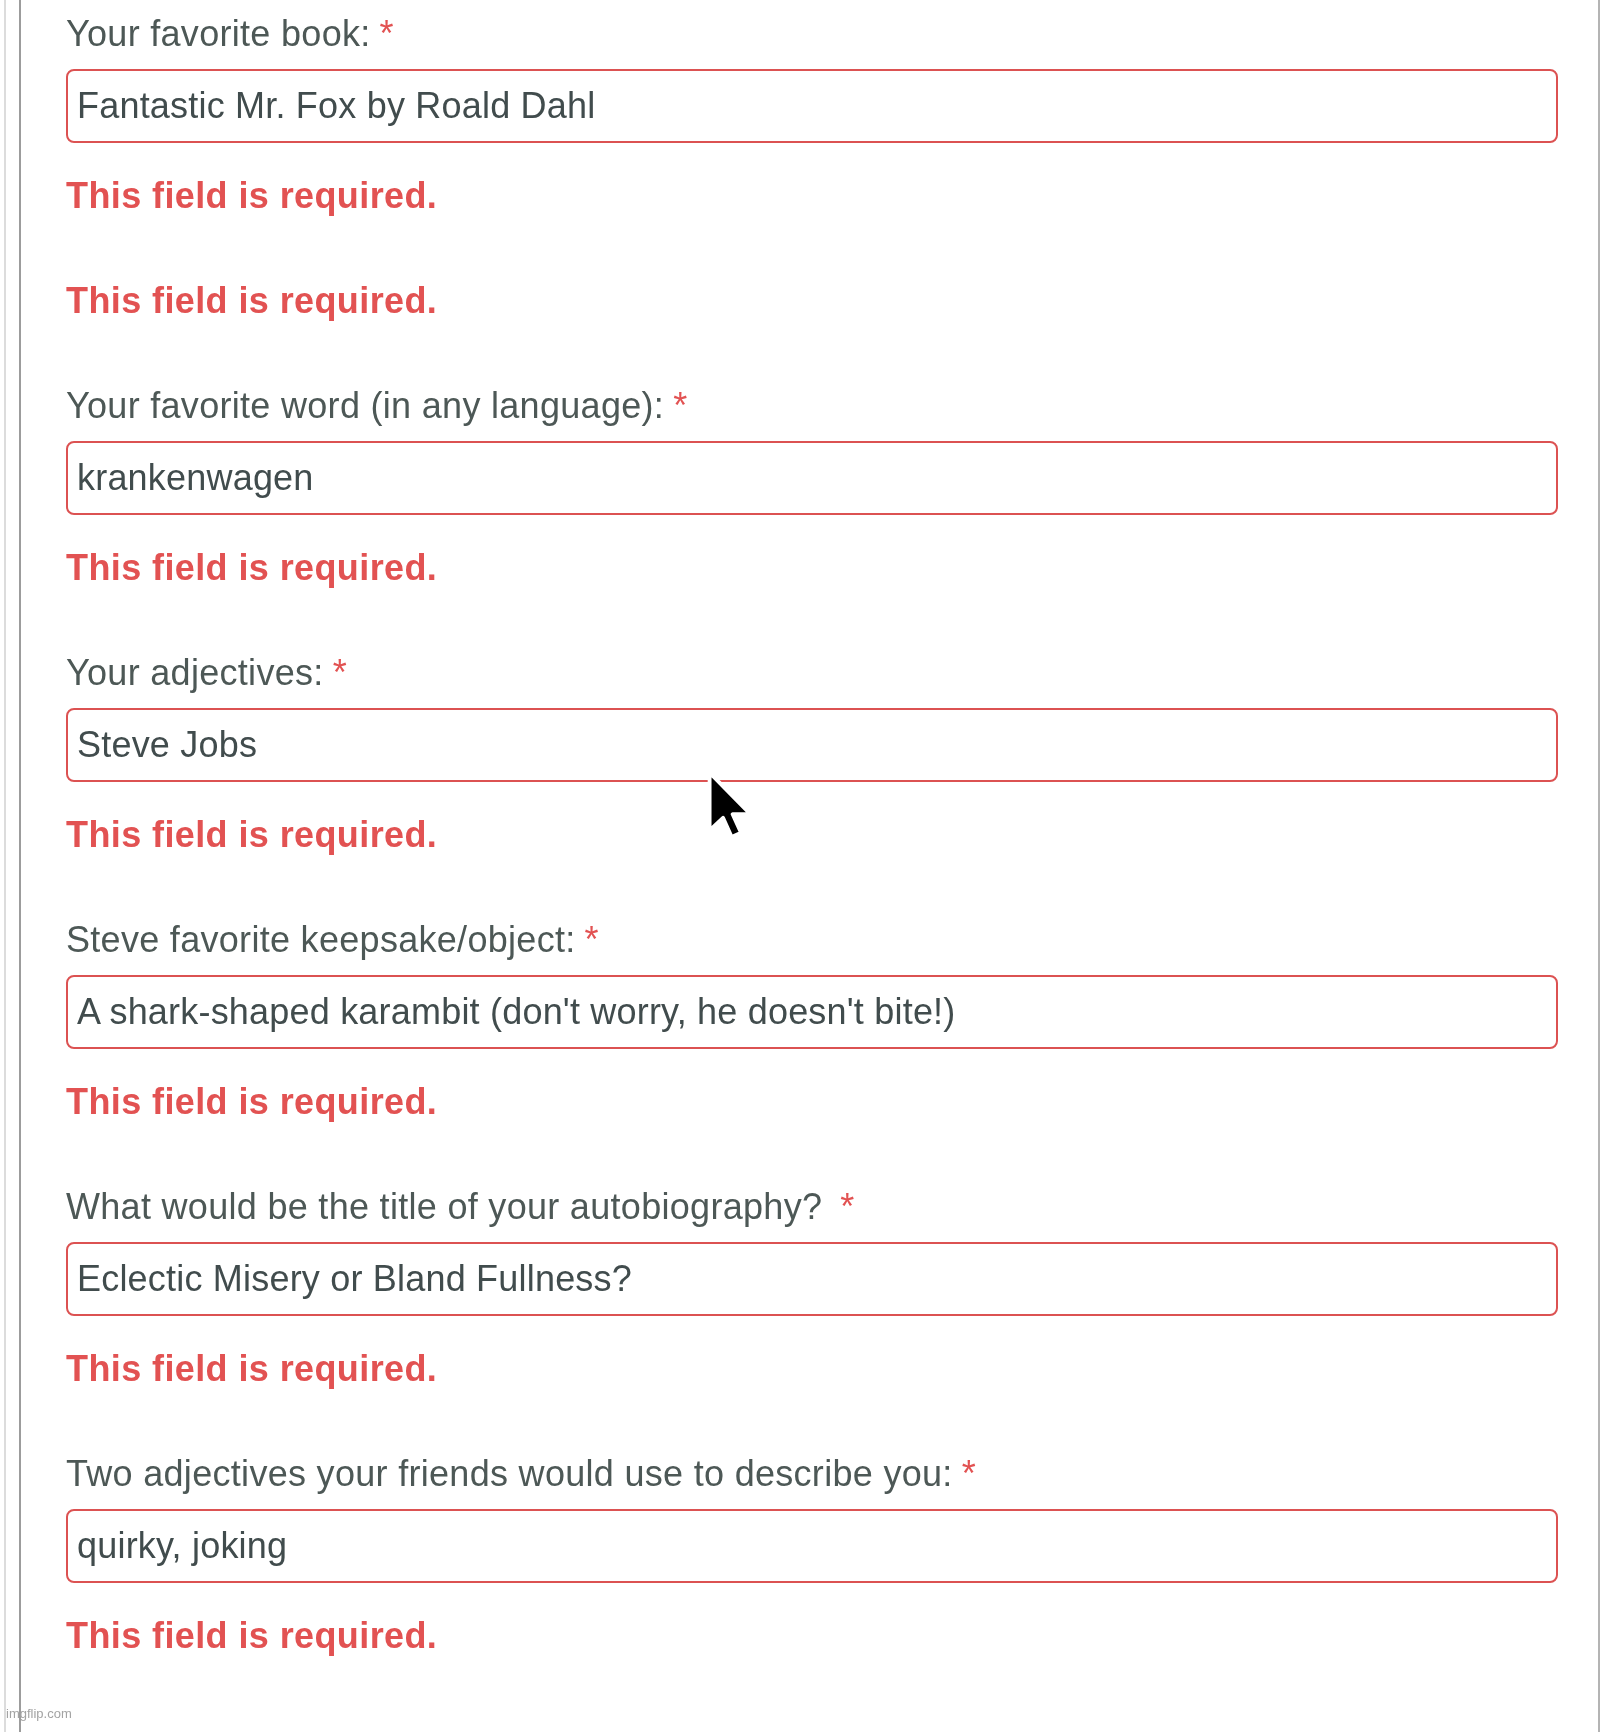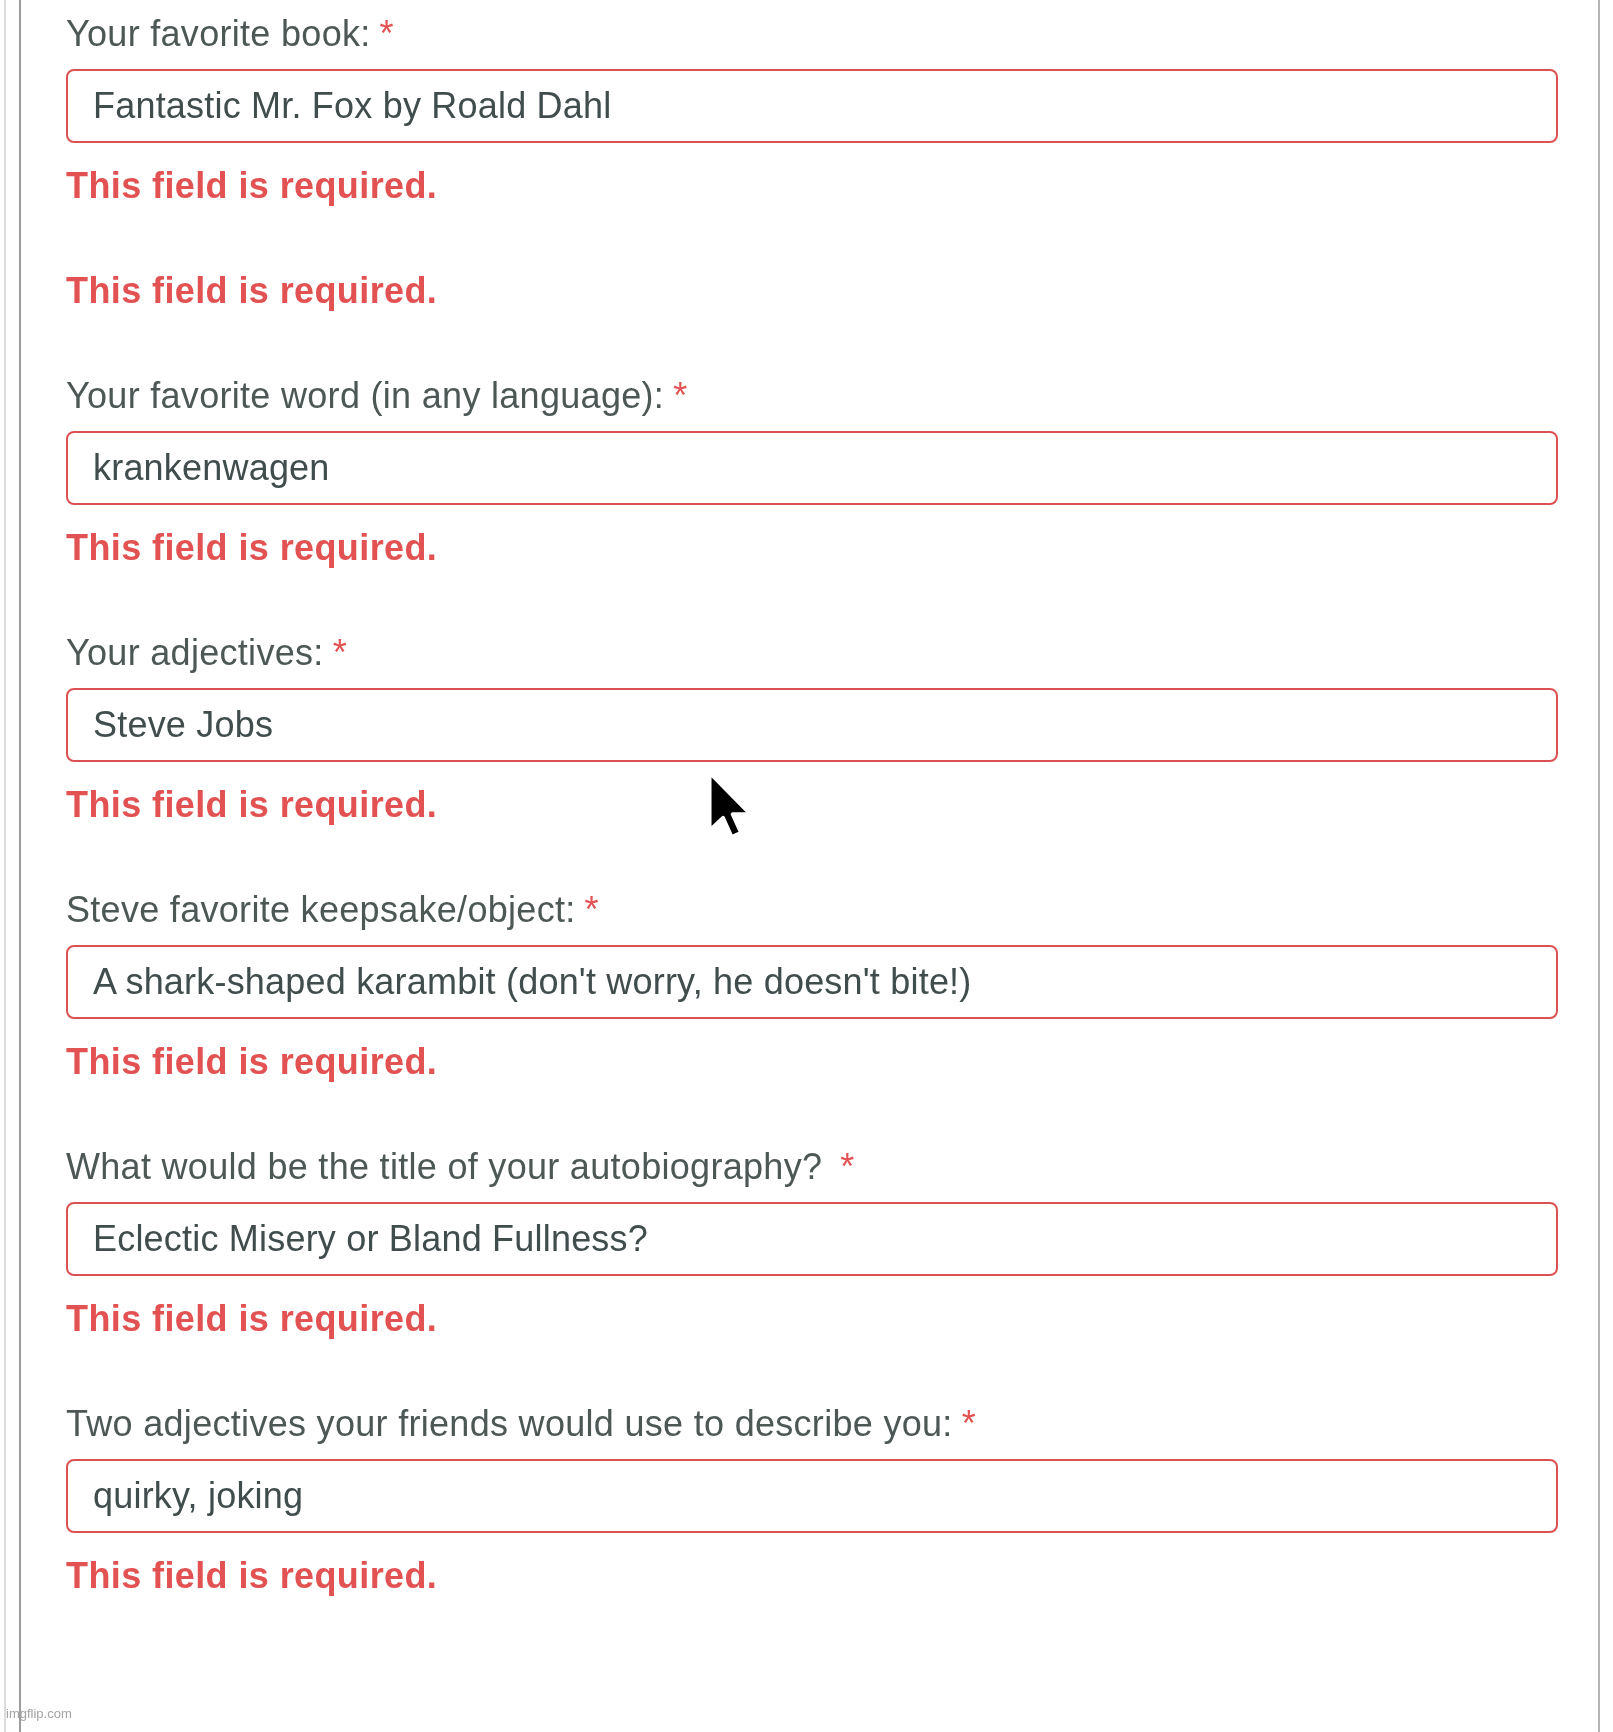--- a/index.html
+++ b/index.html
@@ -23,27 +23,27 @@
     color:#4d5856; letter-spacing:0.3px;
     margin-bottom:13px;
   }
   .asterisk { color:#e25252; margin-left:9px; }
   .field:nth-child(6) .asterisk { margin-left:18px; }
 
   .text-input {
     display:block; box-sizing:border-box;
     width:100%; height:74px;
     border:2.5px solid #dc5252; border-radius:8px;
-    padding:0 20px 0 25px;
+    padding:0 20px 0 9px;
     font-family:inherit; font-size:36px; letter-spacing:0.2px;
     color:#414c4d; background:#ffffff; outline:none;
   }
 
   .error-msg {
-    margin-top:21px;
+    margin-top:31px;
     font-size:36px; line-height:44px; font-weight:bold;
     color:#e25252; letter-spacing:0.4px;
   }
 
   .watermark {
     position:absolute; left:6px; top:1706px;
     font-size:13px; color:#a3a3a3;
   }
 
   .cursor {

